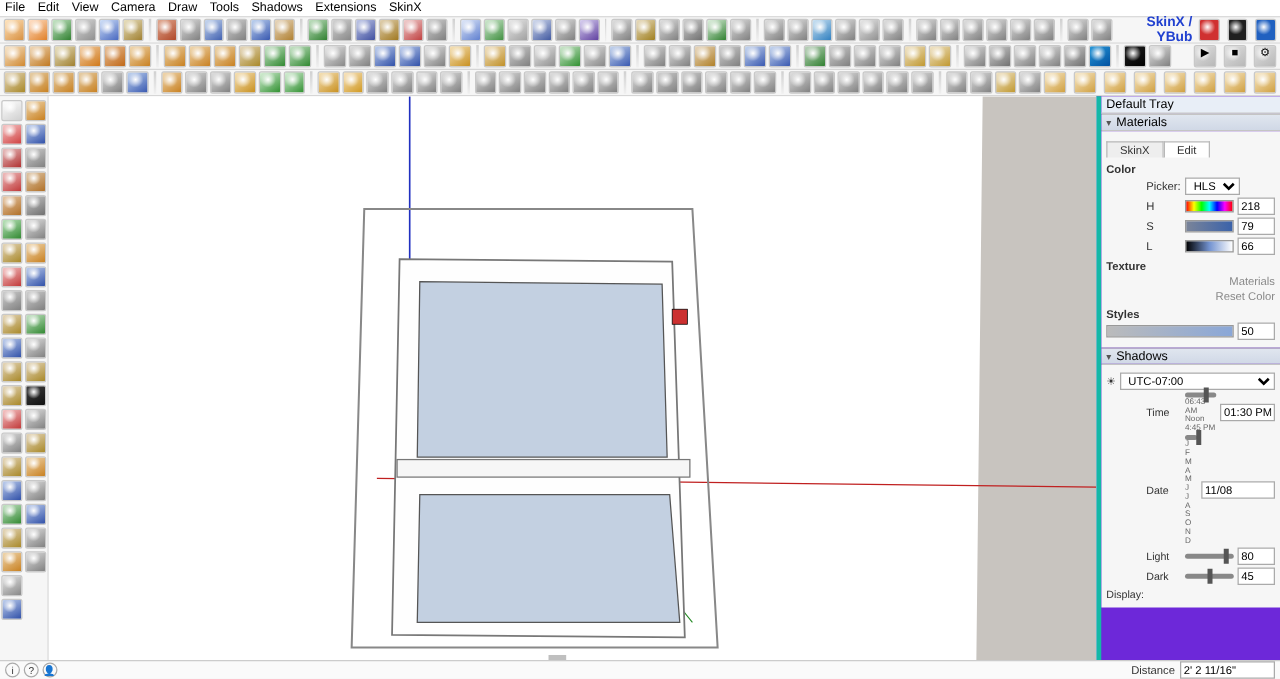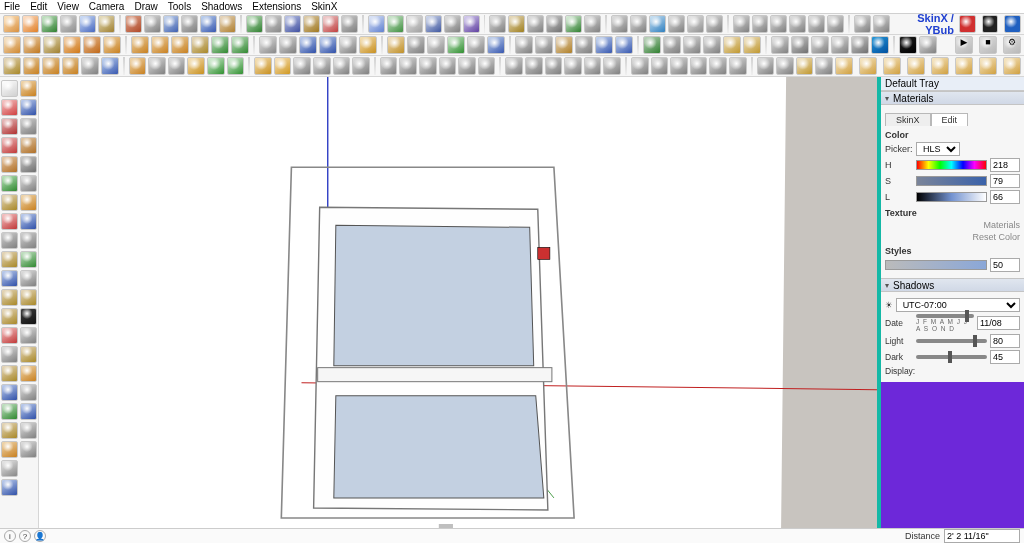--- a/index.html
+++ b/index.html
@@ -31,21 +31,21 @@
   #trayTitle { height:14px; background:#e8eef7; border-bottom:1px solid #c8c8c8; padding:0 4px; display:flex; align-items:center; }
   .panelHdr { height:14px; background:linear-gradient(#e0e6ef,#d0d8e6); border-top:1px solid #c4c4c4; border-bottom:1px solid #c4c4c4; padding:0 4px; display:flex; align-items:center; gap:4px; }
   .panelHdr::before { content:"▸"; font-size:8px; color:#555; }
   .panelHdr.open::before { content:"▾"; }
   .panelBody { background:#f6f6f6; padding:4px; font-size:9px; color:#333; }
   .swatch { width:36px; height:36px; background:linear-gradient(135deg,#c0d0ec 0%,#a0b8e0 100%); border:1px solid #888; margin-right:4px; }
   .tabs { display:flex; margin-top:4px; }
   .tab { padding:1px 10px; border:1px solid #b8b8b8; border-bottom:none; background:#eee; font-size:9px; }
   .tab.active { background:#fff; }
   .row { display:flex; align-items:center; margin:2px 0; gap:3px; }
-  .row label { width:28px; }
+  .row label { width:28px;margin-left:32px; }
   input.sp, select.sp { height:14px; font-size:9px; border:1px solid #aaa; background:#fff; padding:0 2px; }
   .grad { flex:1; height:10px; border:1px solid #999; }
   .hue  { background:linear-gradient(90deg, #f00,#ff0,#0f0,#0ff,#00f,#f0f,#f00); }
   .sat  { background:linear-gradient(90deg,#7a8499,#3a62aa); }
   .lum  { background:linear-gradient(90deg,#000,#7292d0,#fff); }
   .op   { background:linear-gradient(90deg,#bbb,#8aa7d8); }
   .sectLbl { font-weight:bold; margin:4px 0 2px; display:block; }
   .slider { flex:1; height:4px; background:#888; border-radius:2px; position:relative; }
   .slider::after { content:""; position:absolute; top:-4px; width:4px; height:12px; background:#555; left:var(--p,50%); }
   
@@ -378,26 +378,34 @@
       <span>Shadows</span>
     </div>
     <div class="panelBody" style="font-size:8.5px;">
       <div class="row">
         <span>☀</span>
         <select class="sp" style="flex:1">
           <option>UTC-07:00</option>
         </select>
       </div>
       <div class="row">
+        <label>Time</label>
+        <div style="flex:1">
+            <div class="slider" style="--p:60%"></div>
+             <div style="font-size:6.5px;color:#666">06:43 AM  Noon  4:45 PM</div>
+          </div>
+        <input class="sp" style="width: 44px;" value="01:30 PM">
+      </div>
+      <div class="row">
         <label>Date</label>
         <div style="flex:1">
             <div class="slider" style="--p:85%"></div>
              <div style="font-size:6.5px;color:#666;letter-spacing:1px">J F M A M J J A S O N D</div>
           </div>
-        <input class="sp" style="width: 43px;" value="11/08">
+        <input class="sp" style="width: 59px;" value="11/08">
       </div>
       <div class="row">
         <label>Light</label>
         <div class="slider" style="--p:80%"></div>
         <input class="sp" style="width: 30px;" value="80">
       </div>
       <div class="row">
         <label>Dark</label>
         <div class="slider" style="--p:45%"></div>
         <input class="sp" style="width: 30px;" value="45">

